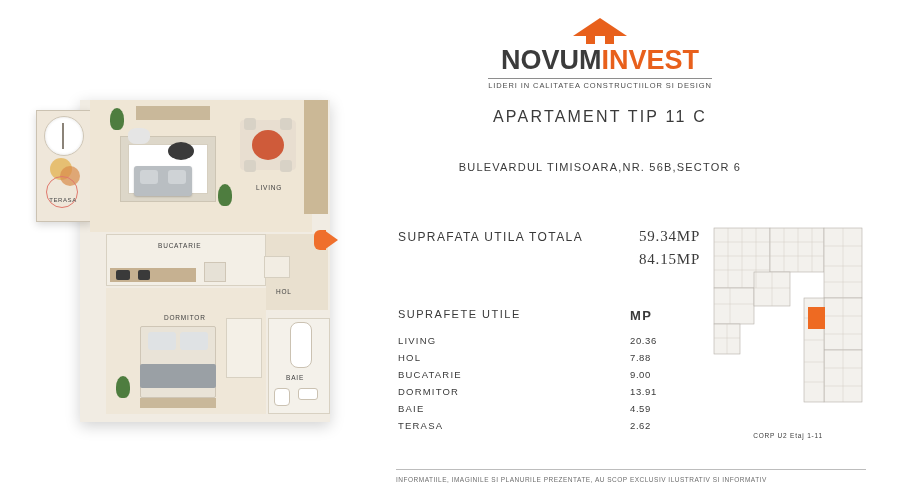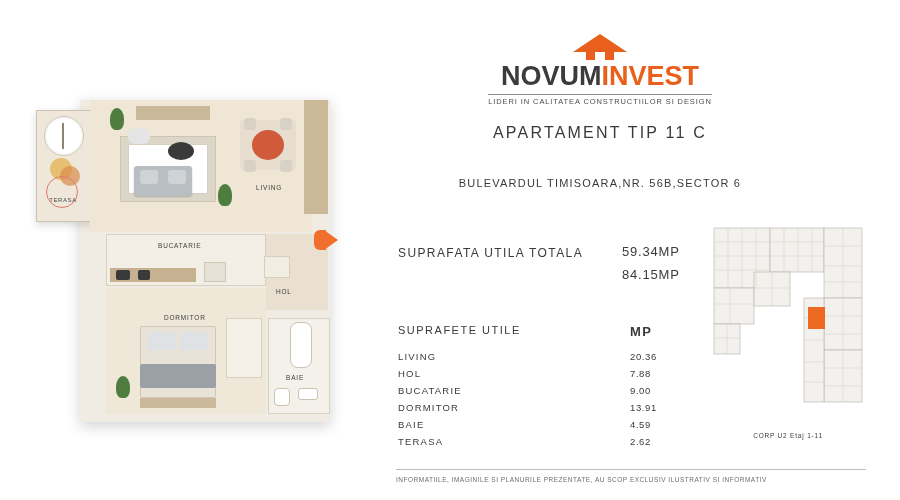--- a/index.html
+++ b/index.html
@@ -122,21 +122,20 @@
   .tile { background: #f4f1ea; }
   .tub { background: #ffffff; border: 1px solid #cbc2b2; border-radius: 8px; }
 
   
   #content {
     position: absolute;
     left: 380px;
     top: 0;
     width: 500px;
     height: 400px;
-    margin-top: 16px;
   }
 
   #logo {
     position: absolute;
     left: 80px;
     top: 18px;
     width: 280px;
     text-align: center;
   }
   .logo-mark {
@@ -201,24 +200,25 @@
   .sum-row {
     position: absolute;
     left: 18px;
     width: 340px;
     font-size: 12px;
     letter-spacing: 1.4px;
     color: #3a3a3a;
   }
   .sum-row .v {
     position: absolute;
-    left: 224px;
+    left: 241px;
     top: -2px;
-    font-size: 13px;
+    font-size: 15px;
     letter-spacing: .8px;
+    font-family: Liberation Serif, serif;
   }
   #sum1 { top: 230px; }
   #sum2 { top: 253px; }
 
   .sutile-head {
     position: absolute;
     left: 18px;
     top: 308px;
     font-size: 11px;
     letter-spacing: 1.5px;

